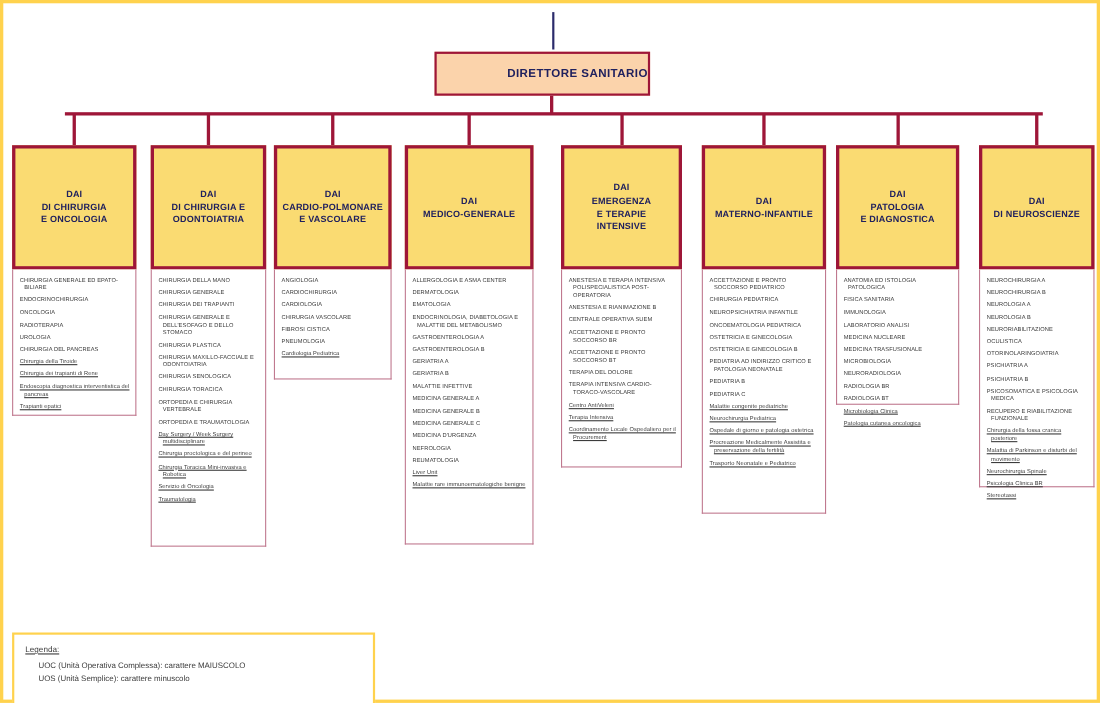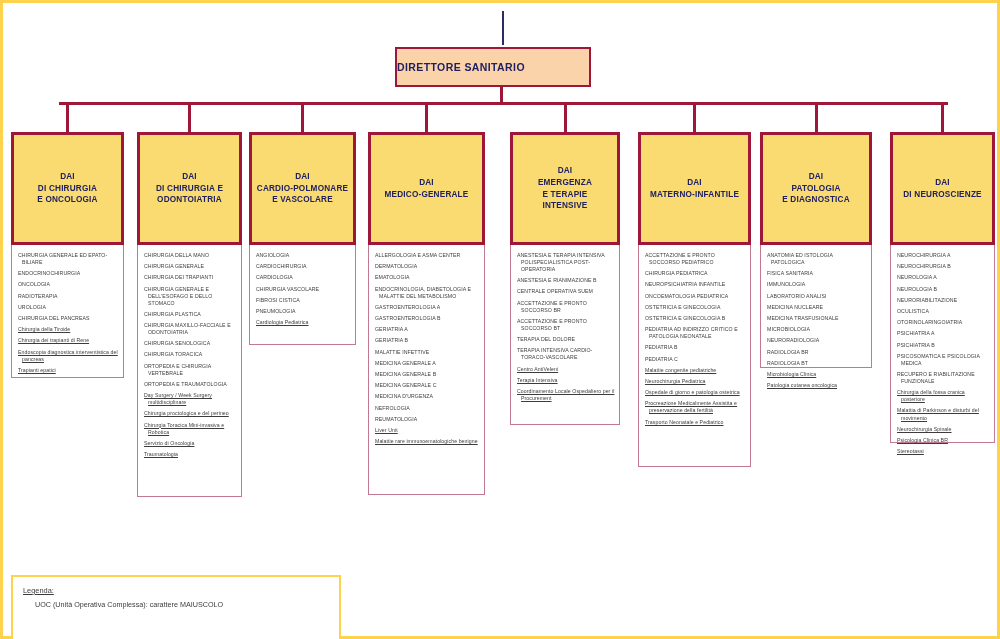--- a/index.html
+++ b/index.html
@@ -20,21 +20,21 @@
   
   .root-stem{
     position:absolute;left:499px;top:8px;width:2px;height:34px;
     background:#2b2b6b;
   }
   .root-box{
     position:absolute;left:392px;top:44px;width:196px;height:40px;
     box-sizing:border-box;
     background:#fbd3ab;
     border:2px solid #9e1638;
-    display:flex;align-items:center;justify-content:flex-start;
+    display:flex;align-items:center;justify-content:flex-end;
   }
   .root-box span{
     font-size:10.5px;font-weight:bold;letter-spacing:.4px;
     color:#20215e;text-align:center;
   }
   .root-drop{
     position:absolute;left:497px;top:84px;width:3px;height:17px;
     background:#9e1638;
   }
 
@@ -292,16 +292,17 @@
           <div class="unit usd">Psicologia Clinica BR</div>
           <div class="unit usd">Stereotassi</div>
         </div>
       </div>
     </div>
 
   <div class="legend">
     <div class="legend-title">Legenda:</div>
     <div id="legend-lines">
         <div class="legend-line"><span>UOC (Unità Operativa Complessa): carattere MAIUSCOLO</span></div>
+        <div class="legend-line"><span>UOS  (Unità Semplice): carattere minuscolo</span></div>
       </div>
   </div>
 
 </div>
 
 </body></html>

